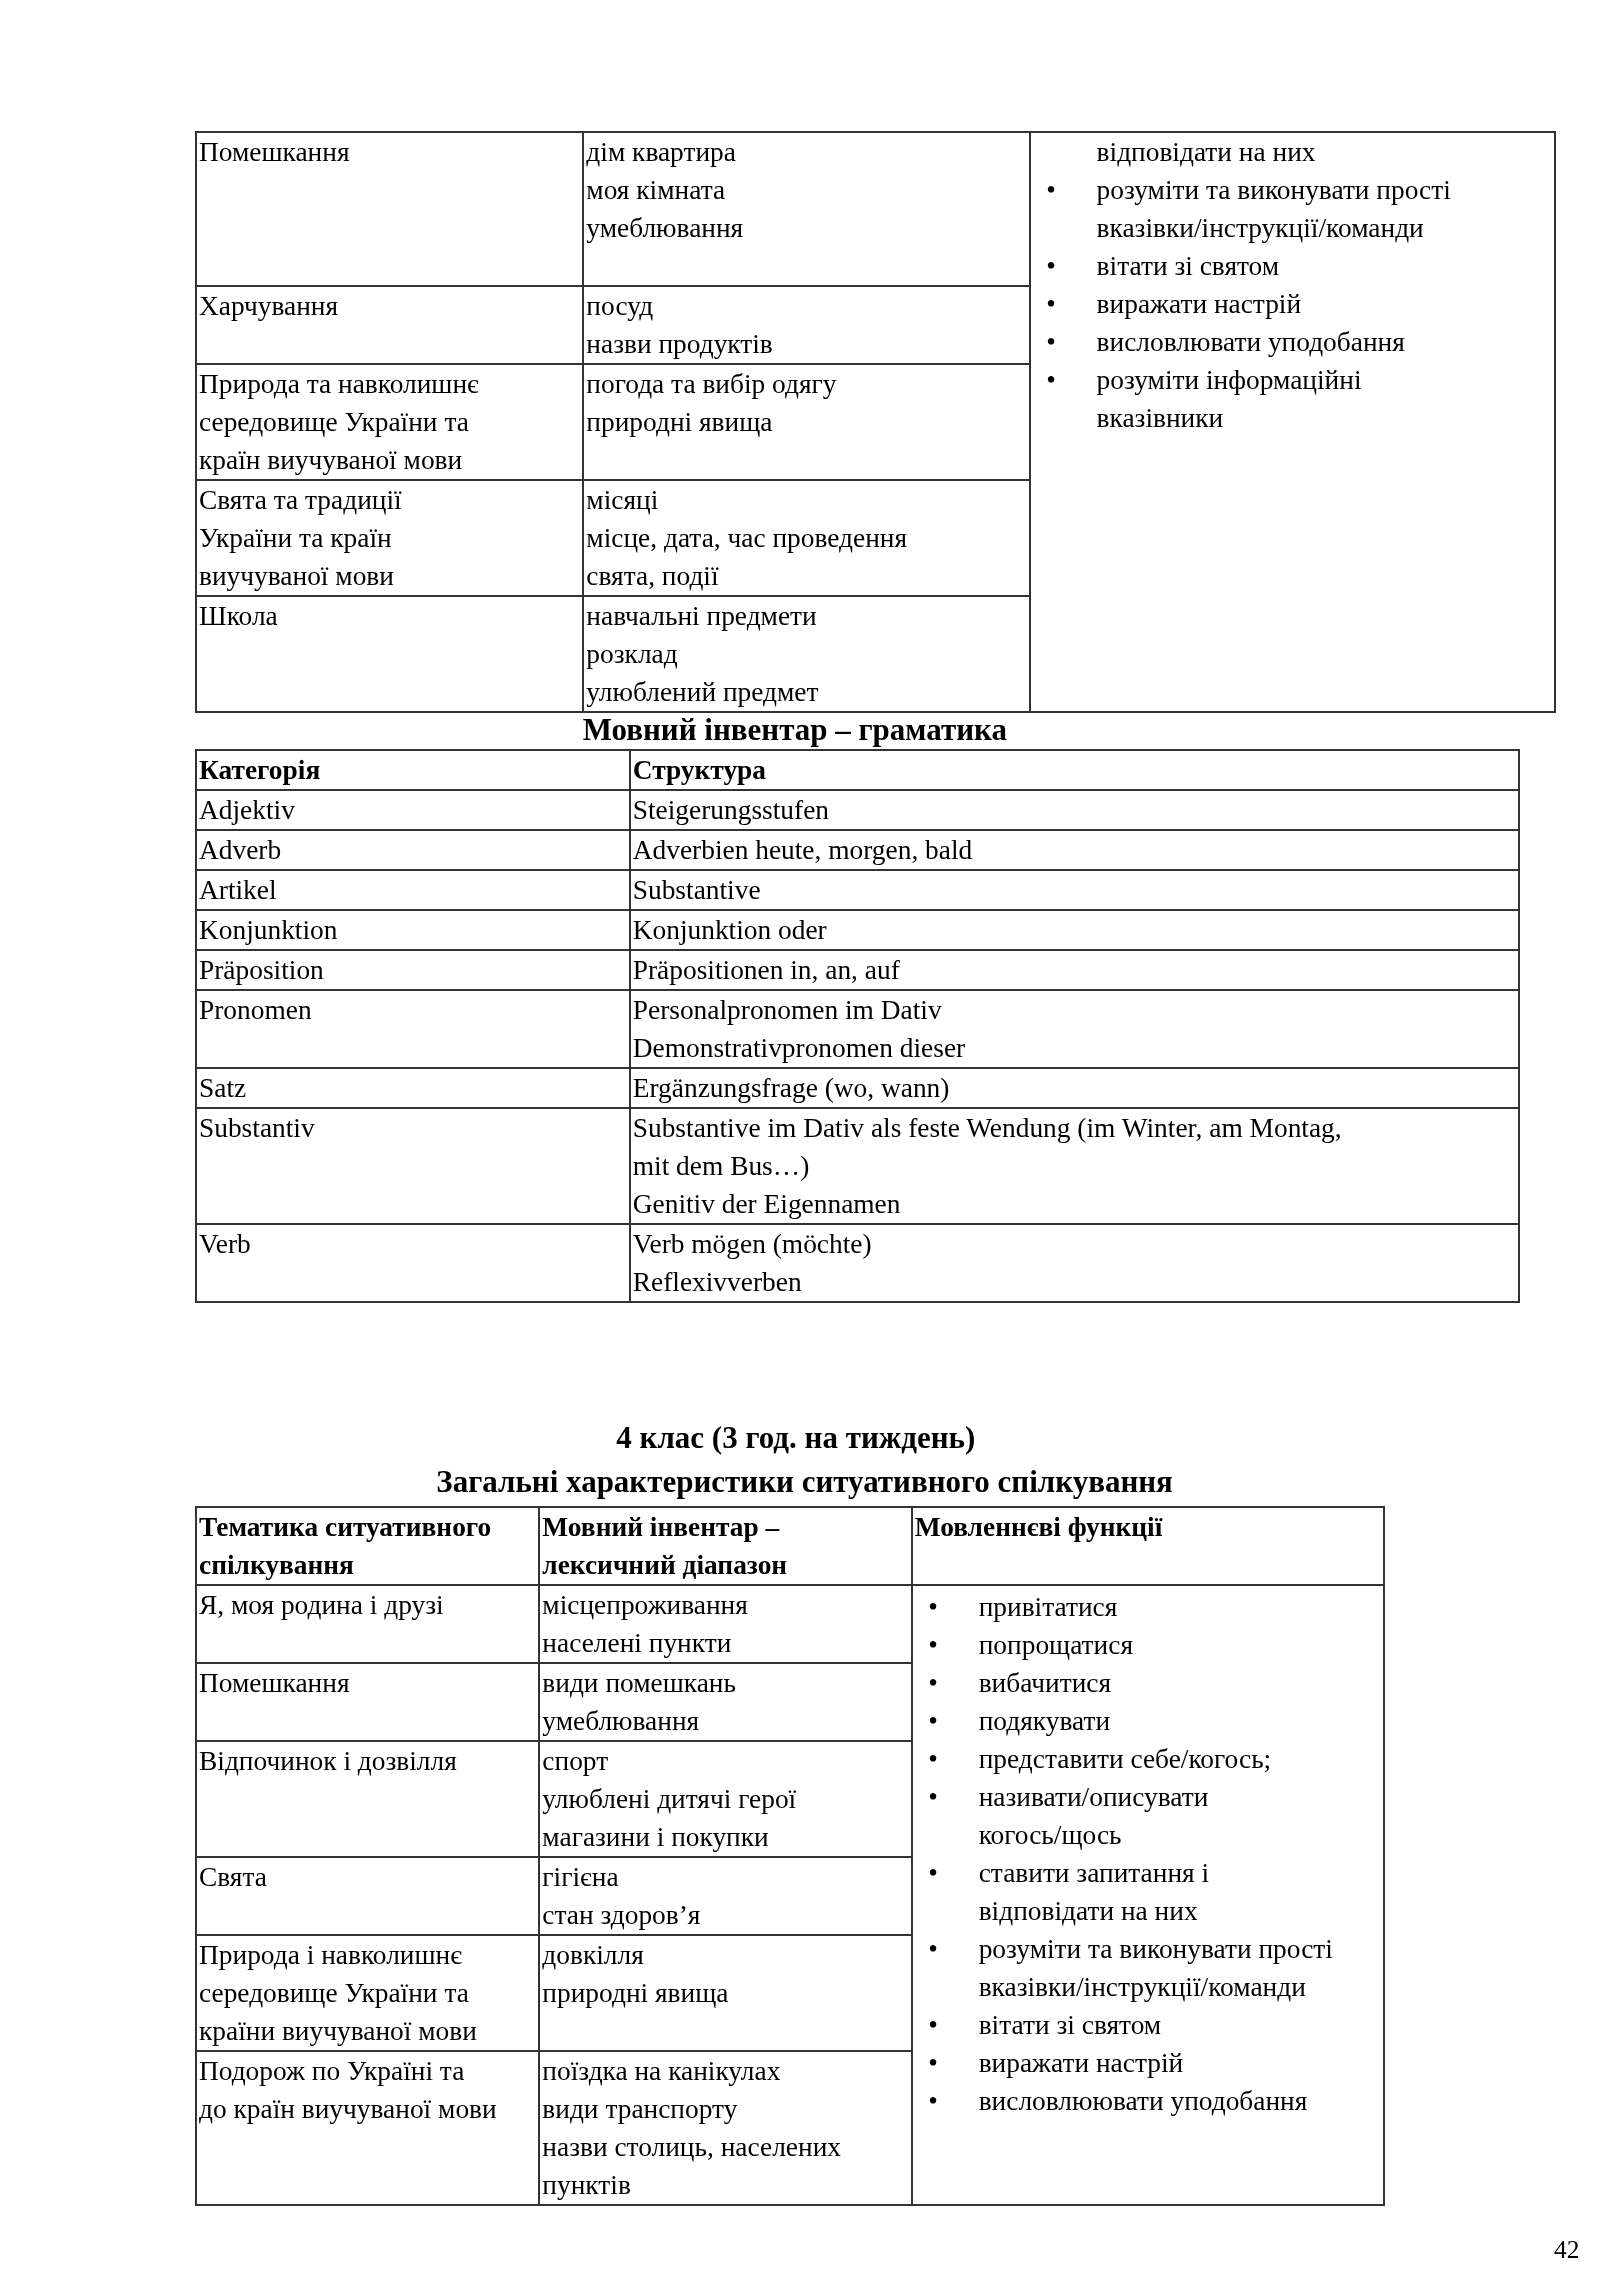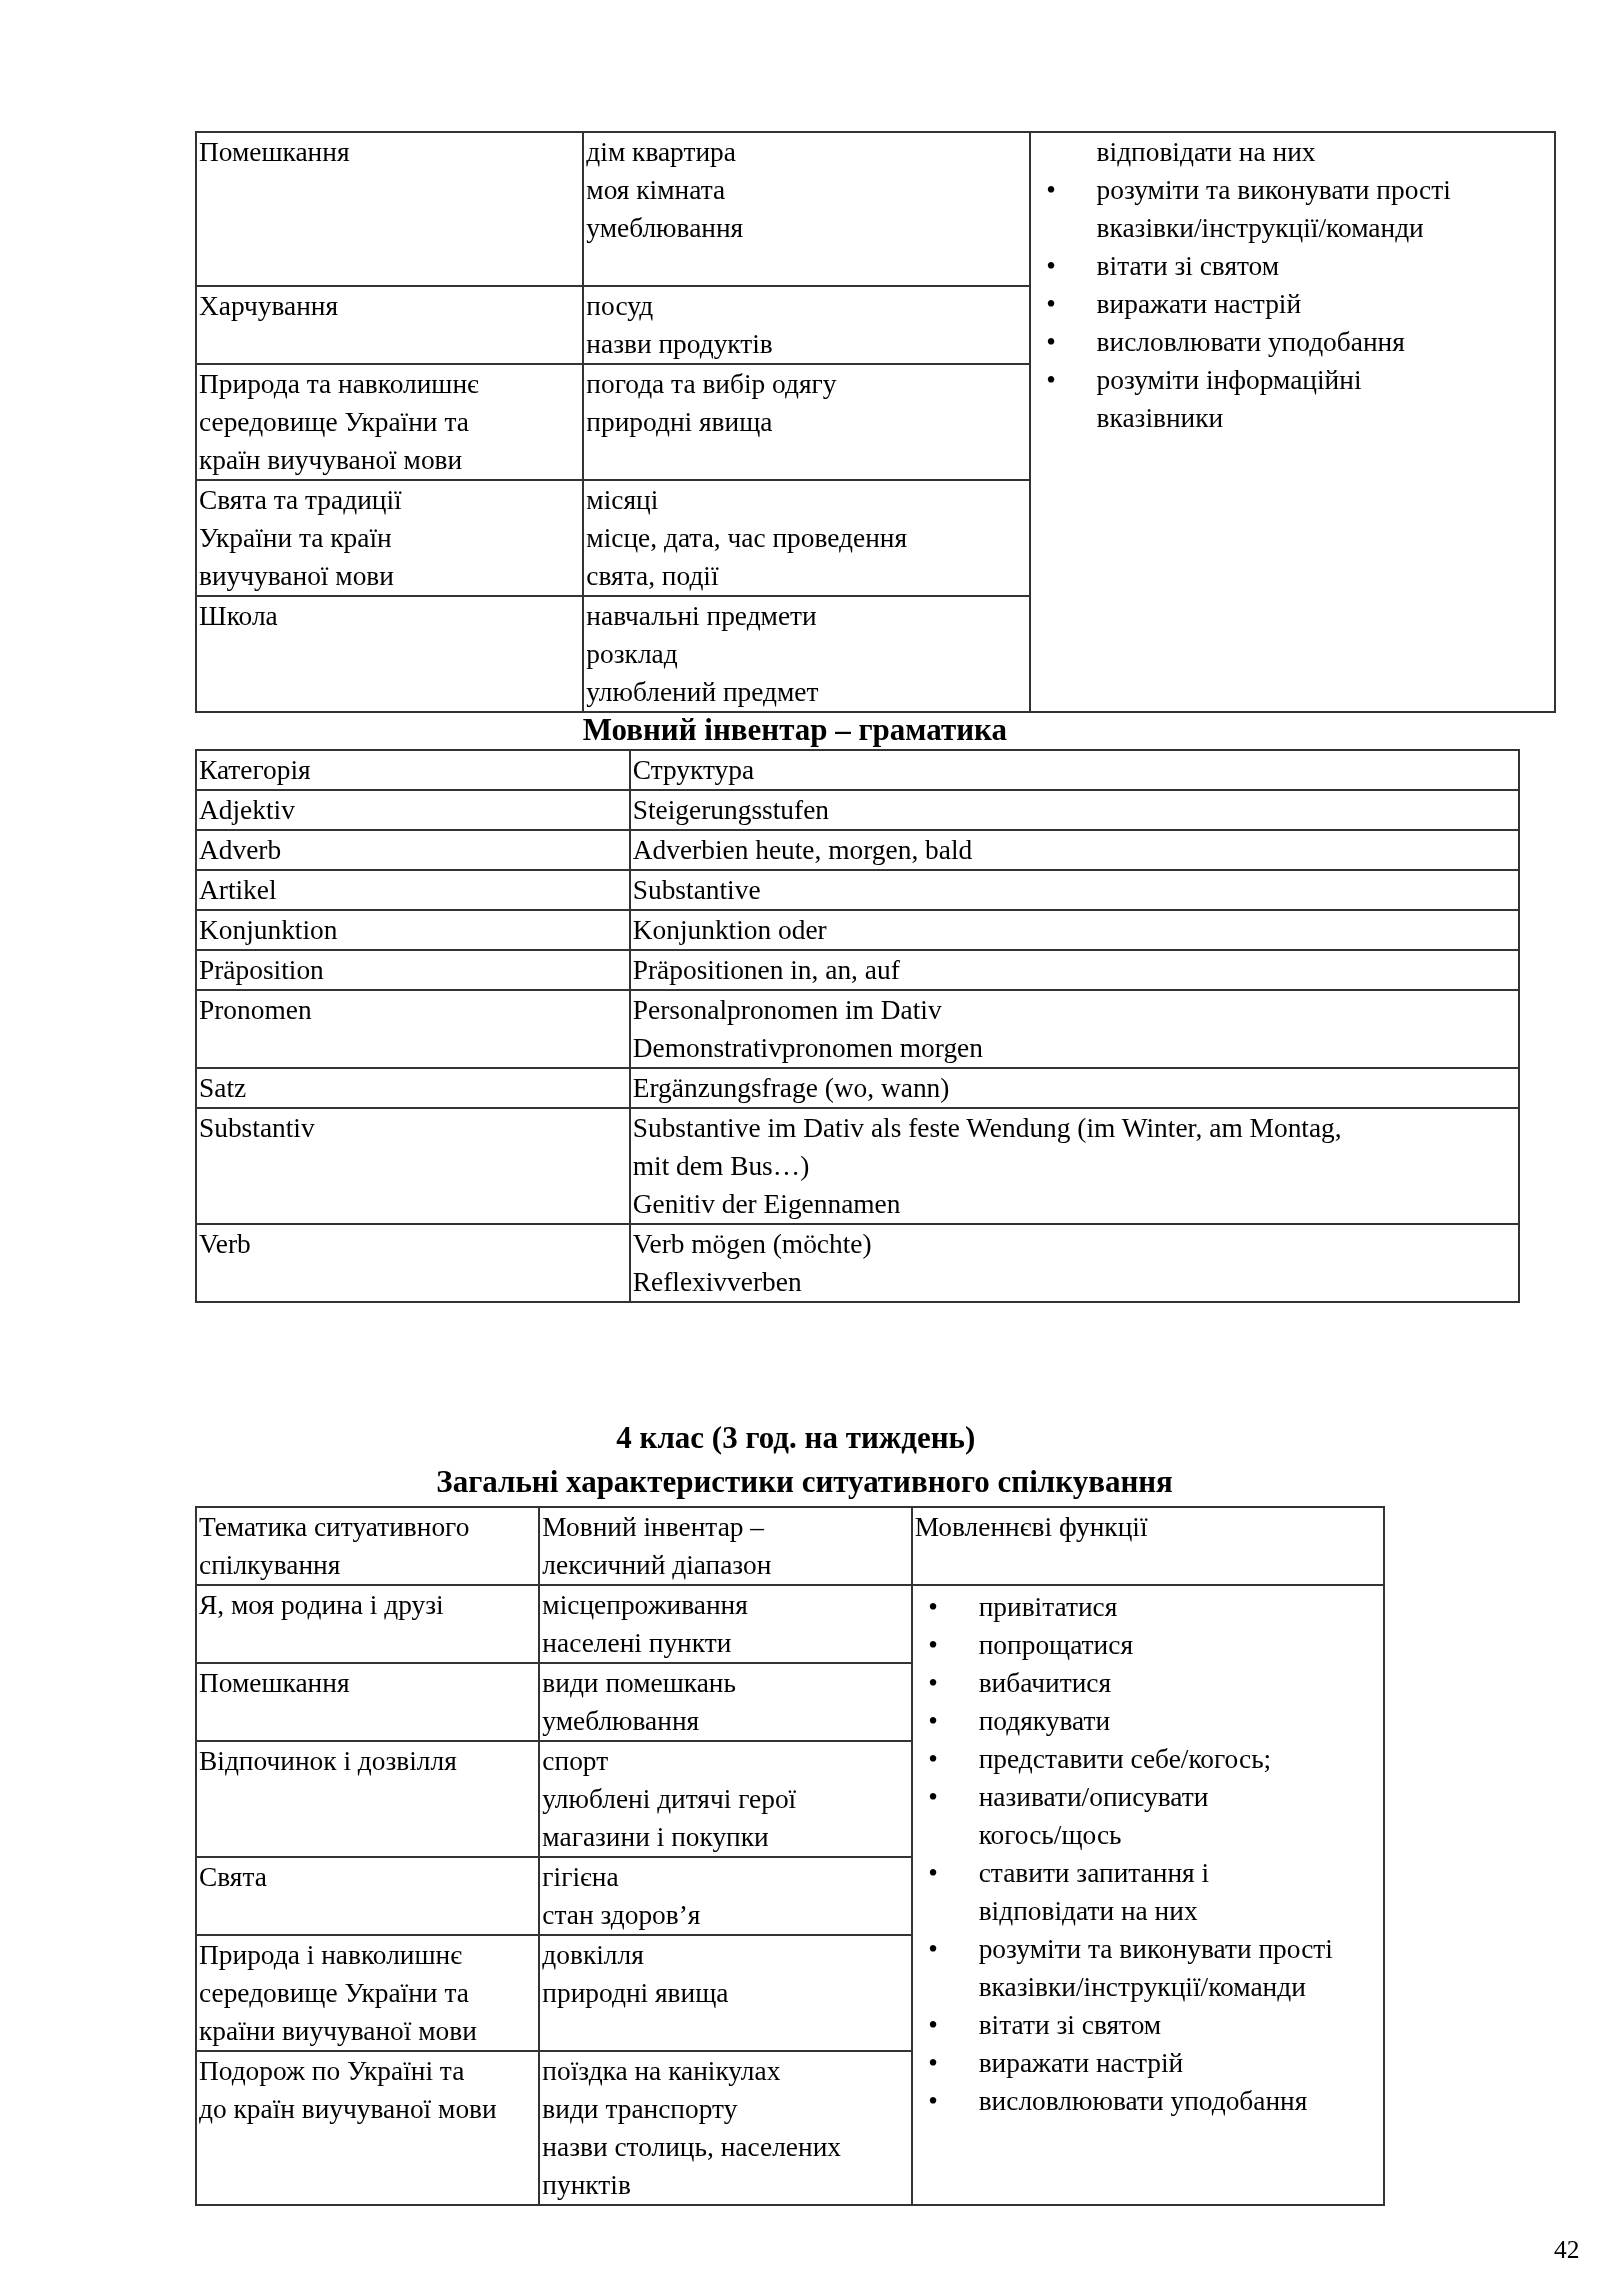--- a/index.html
+++ b/index.html
@@ -6,21 +6,21 @@
     body {
       width: 1621px; height: 2293px; position: relative;
       font-family: "Liberation Serif", "DejaVu Serif", serif;
       color: #000;
       font-size: 27.4px;
       line-height: 38px;
     }
     table { border-collapse: collapse; position: absolute; left: 195px; border-radius: 13px; }
     td { border: 2px solid #333; vertical-align: top; padding: 0 0 0 2px; }
     .line { display: block; white-space: nowrap; }
-    .bold { font-weight: normal; }
+    .bold { font-weight: bold; }
     .heading {
       position: absolute; left: 0; width: 1621px;
       font-weight: bold; font-size: 31px; line-height: 39px; text-align: center;
       white-space: nowrap;
     }
     ul.funcs { list-style: none; margin: 0; padding: 0; }
     ul.funcs li { position: relative; padding-left: 64px; }
     ul.funcs li::before {
       content: "\2022"; position: absolute; left: 13.7px; top: 0; font-size: 27.4px;
     }
@@ -153,21 +153,21 @@
   <tr style="height:39px">
     <td>Präposition</td>
     <td>
           <span class="line">Präpositionen in, an, auf</span>
         </td>
   </tr>
   <tr style="height:76px">
     <td>Pronomen</td>
     <td>
       <span class="line">Personalpronomen im Dativ</span>
-      <span class="line">Demonstrativpronomen morgen</span>
+      <span class="line">Demonstrativpronomen dieser</span>
     </td>
   </tr>
   <tr style="height:39px">
     <td>Satz</td>
     <td>
           <span class="line">Ergänzungsfrage (wo, wann)</span>
         </td>
   </tr>
   <tr style="height:115px">
     <td>Substantiv</td>

